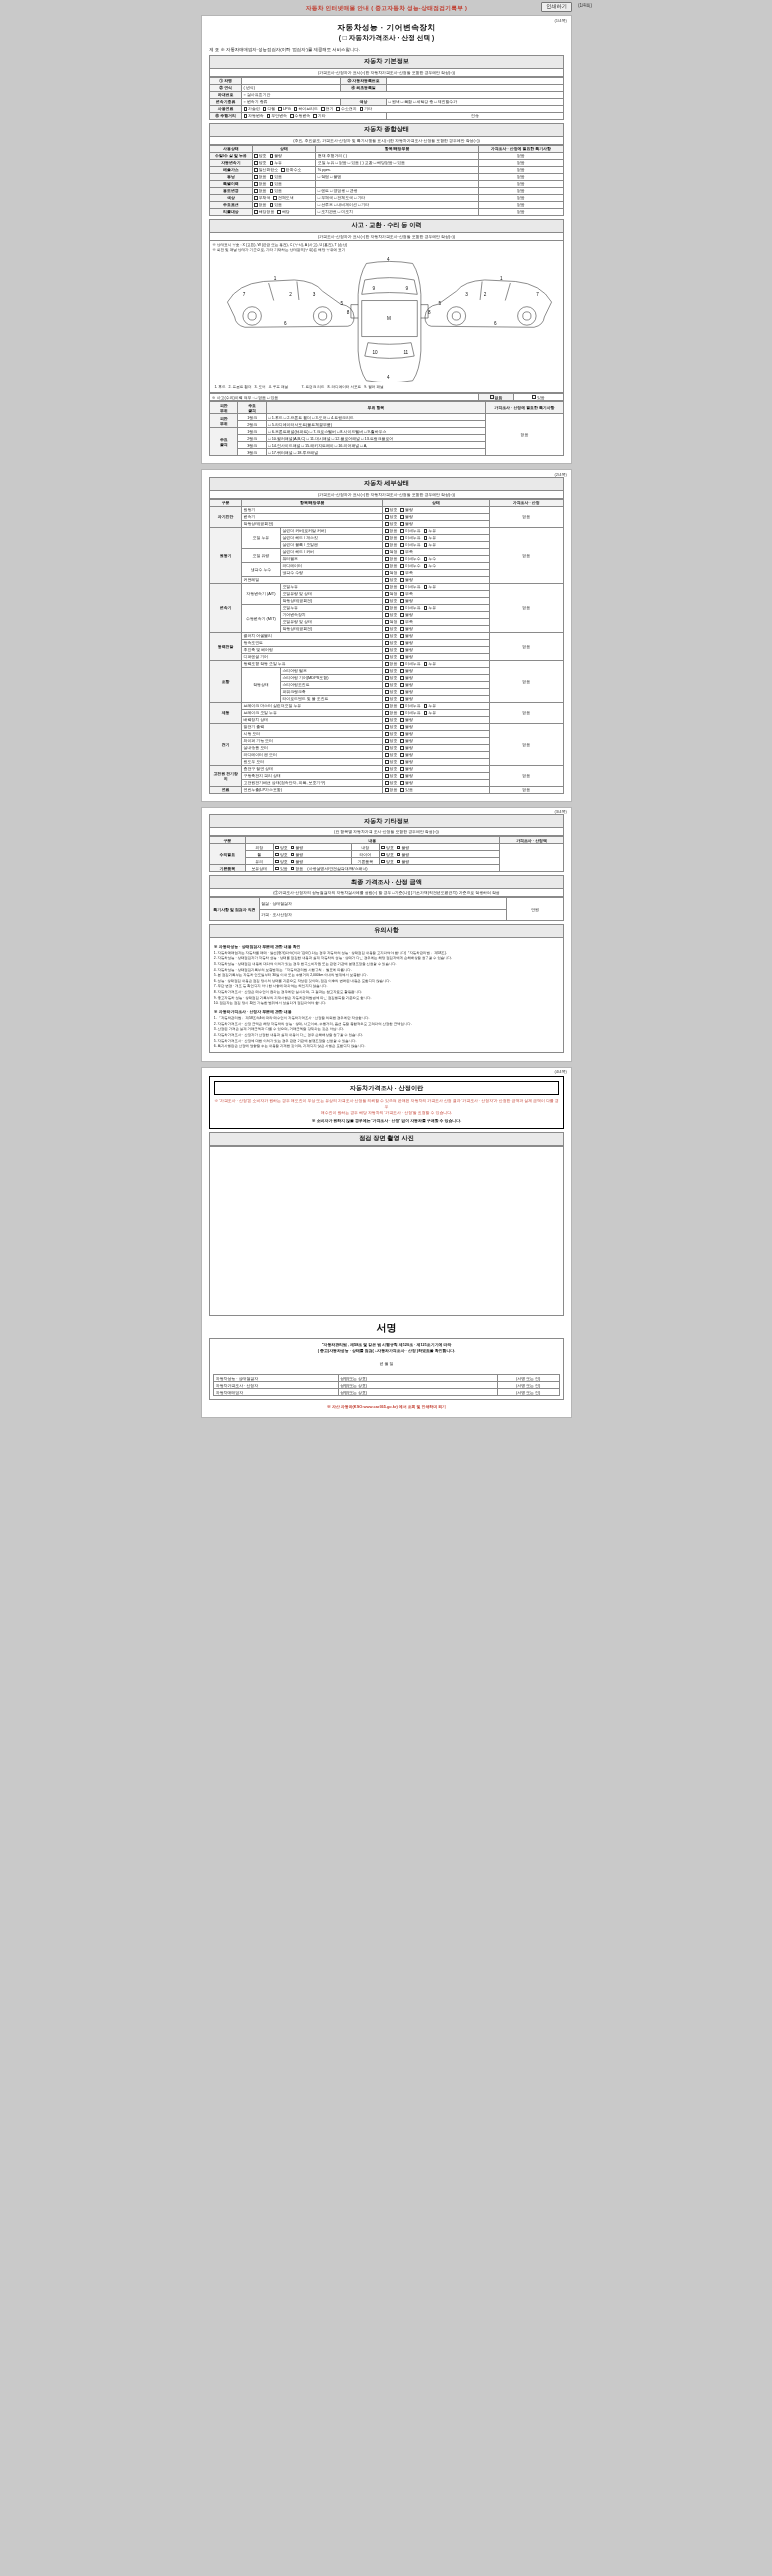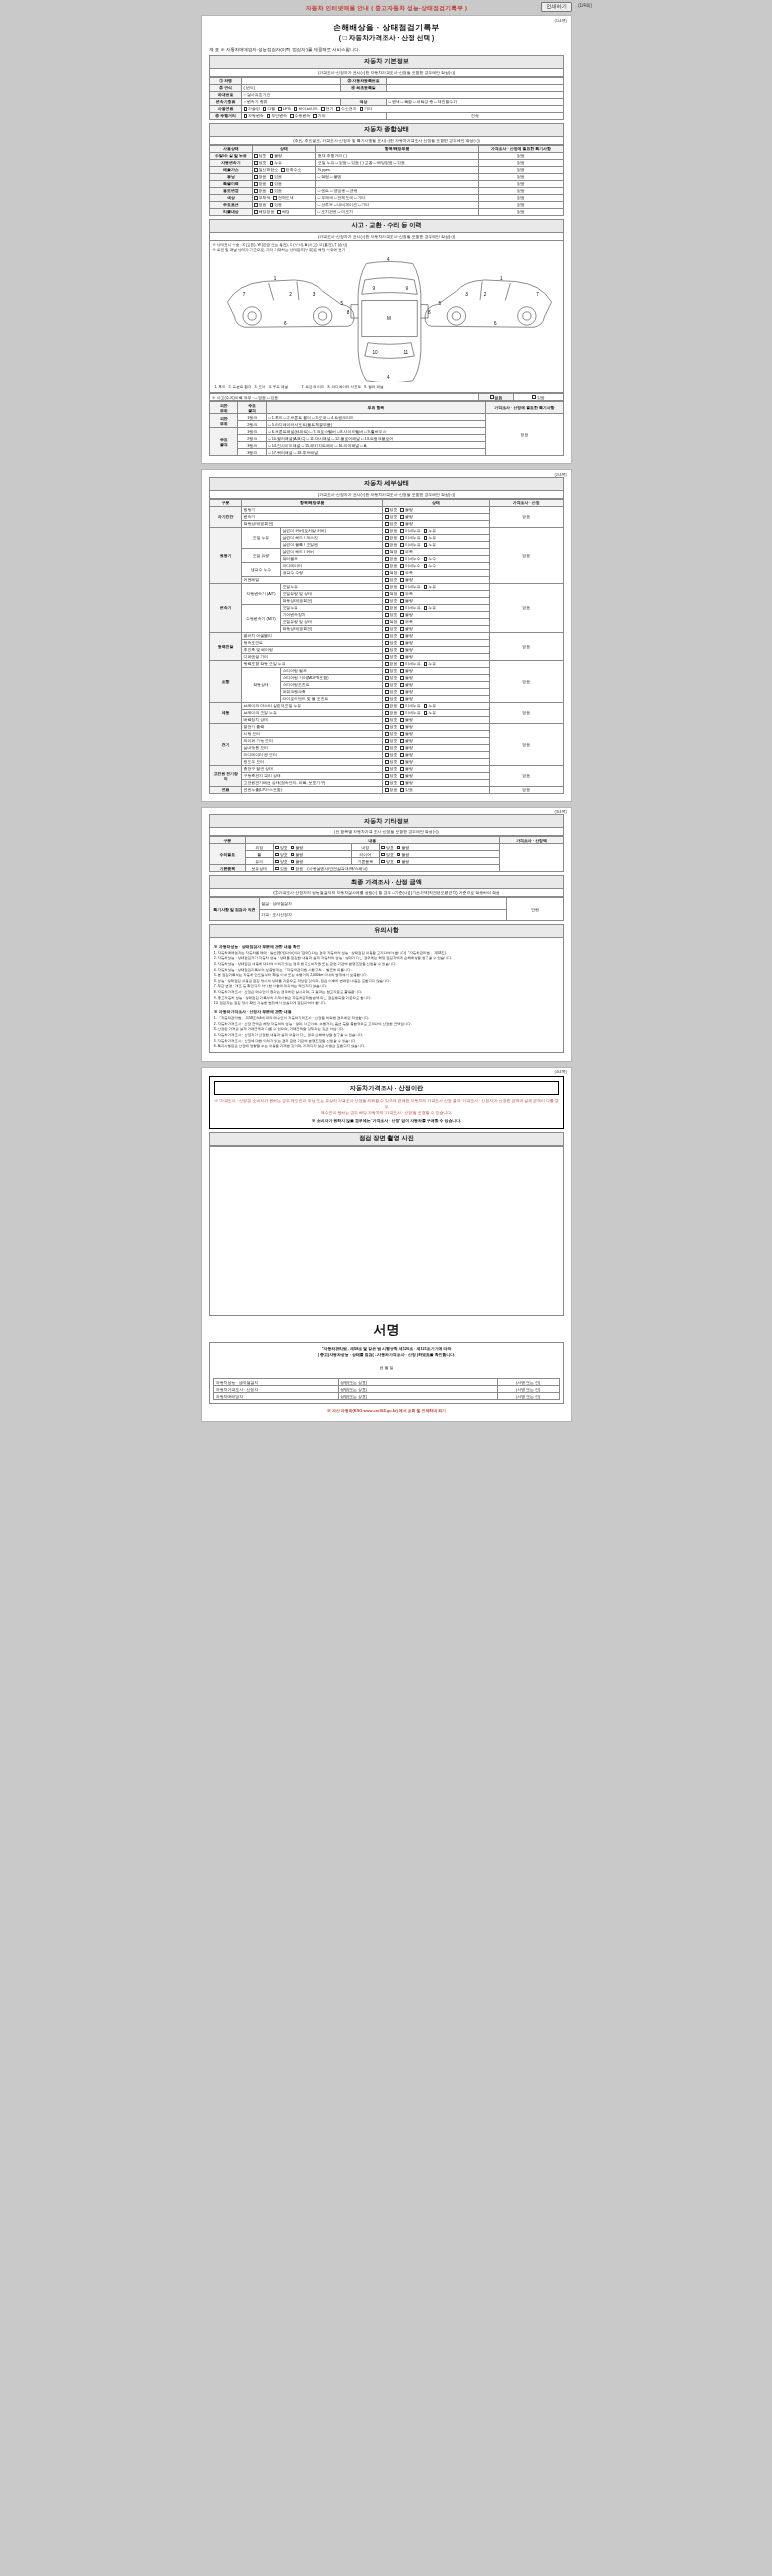--- a/index.html
+++ b/index.html
@@ -45,38 +45,38 @@
   svg { display:block; }
   .amount-row td { height:11.3px; }
   .notice { font-size:3.4px; line-height:1.35; }
   .notice h4 { font-size:3.9px; margin:3.6px 0 1.5px; }
   .notice p { margin:0 0 1px; }
   .sig-area { border:0.5px solid #8a8a8a; padding:3.1px; font-size:3.6px; }
   .framed { border:1px solid #000; padding:4.1px; margin:3.1px 0; }
   .framed .hd { text-align:center; font-weight:bold; font-size:6.2px; border:0.5px solid #000; padding:1.5px 0; margin-bottom:3.1px;}
   .redtx { color:#c0392b; }
   .photo-area { border:0.5px solid #8a8a8a; height:170px; }
-  .sign-title { text-align:center; font-size:13px; font-weight:bold; margin:5.2px 0 3.1px; }
+  .sign-title { text-align:center; font-size:10px; font-weight:bold; margin:5.2px 0 3.1px; }
   .center-note { text-align:center; font-size:3.9px; line-height:1.5; }
   .lastbar { text-align:center; font-size:3.9px; margin-top:4.1px; font-weight:bold;}
 </style>
 </head>
 <body>
 
 <div class="page-wrap">
 
   <div class="topbar">
     <span class="ttl">자동차 인터넷매물 안내 ( 중고자동차 성능·상태점검기록부 )</span>
     <span class="printbtn">인쇄하기</span>
     <span class="pg">(1/4쪽)</span>
   </div>
 
   <div class="sheet">
     <div class="pgmark">(1/4쪽)</div>
-    <div class="docttl">손해배상을 · 상태점검기록부</div>
+    <div class="docttl">자동차성능 · 기어변속장치</div>
     <div class="docttl2">(  □ 자동차가격조사 · 산정 선택  )</div>
     <div class="subline">제        호     ※ 자동차매매업자·성능점검자(이하 '점검자')를 제공해도 서비스합니다.</div>
 
     <div class="secttl">자동차 기본정보</div>
     <div class="noteline">(가격조사·산정자가 표시(○)한 자동차가격조사·산정을 포함한 경우에만 작성(○))</div>
     <table>
       <tbody>
           <tr>
         <td class="lbl" style="width:9%">① 차명</td>
         <td style="width:28%"></td>

